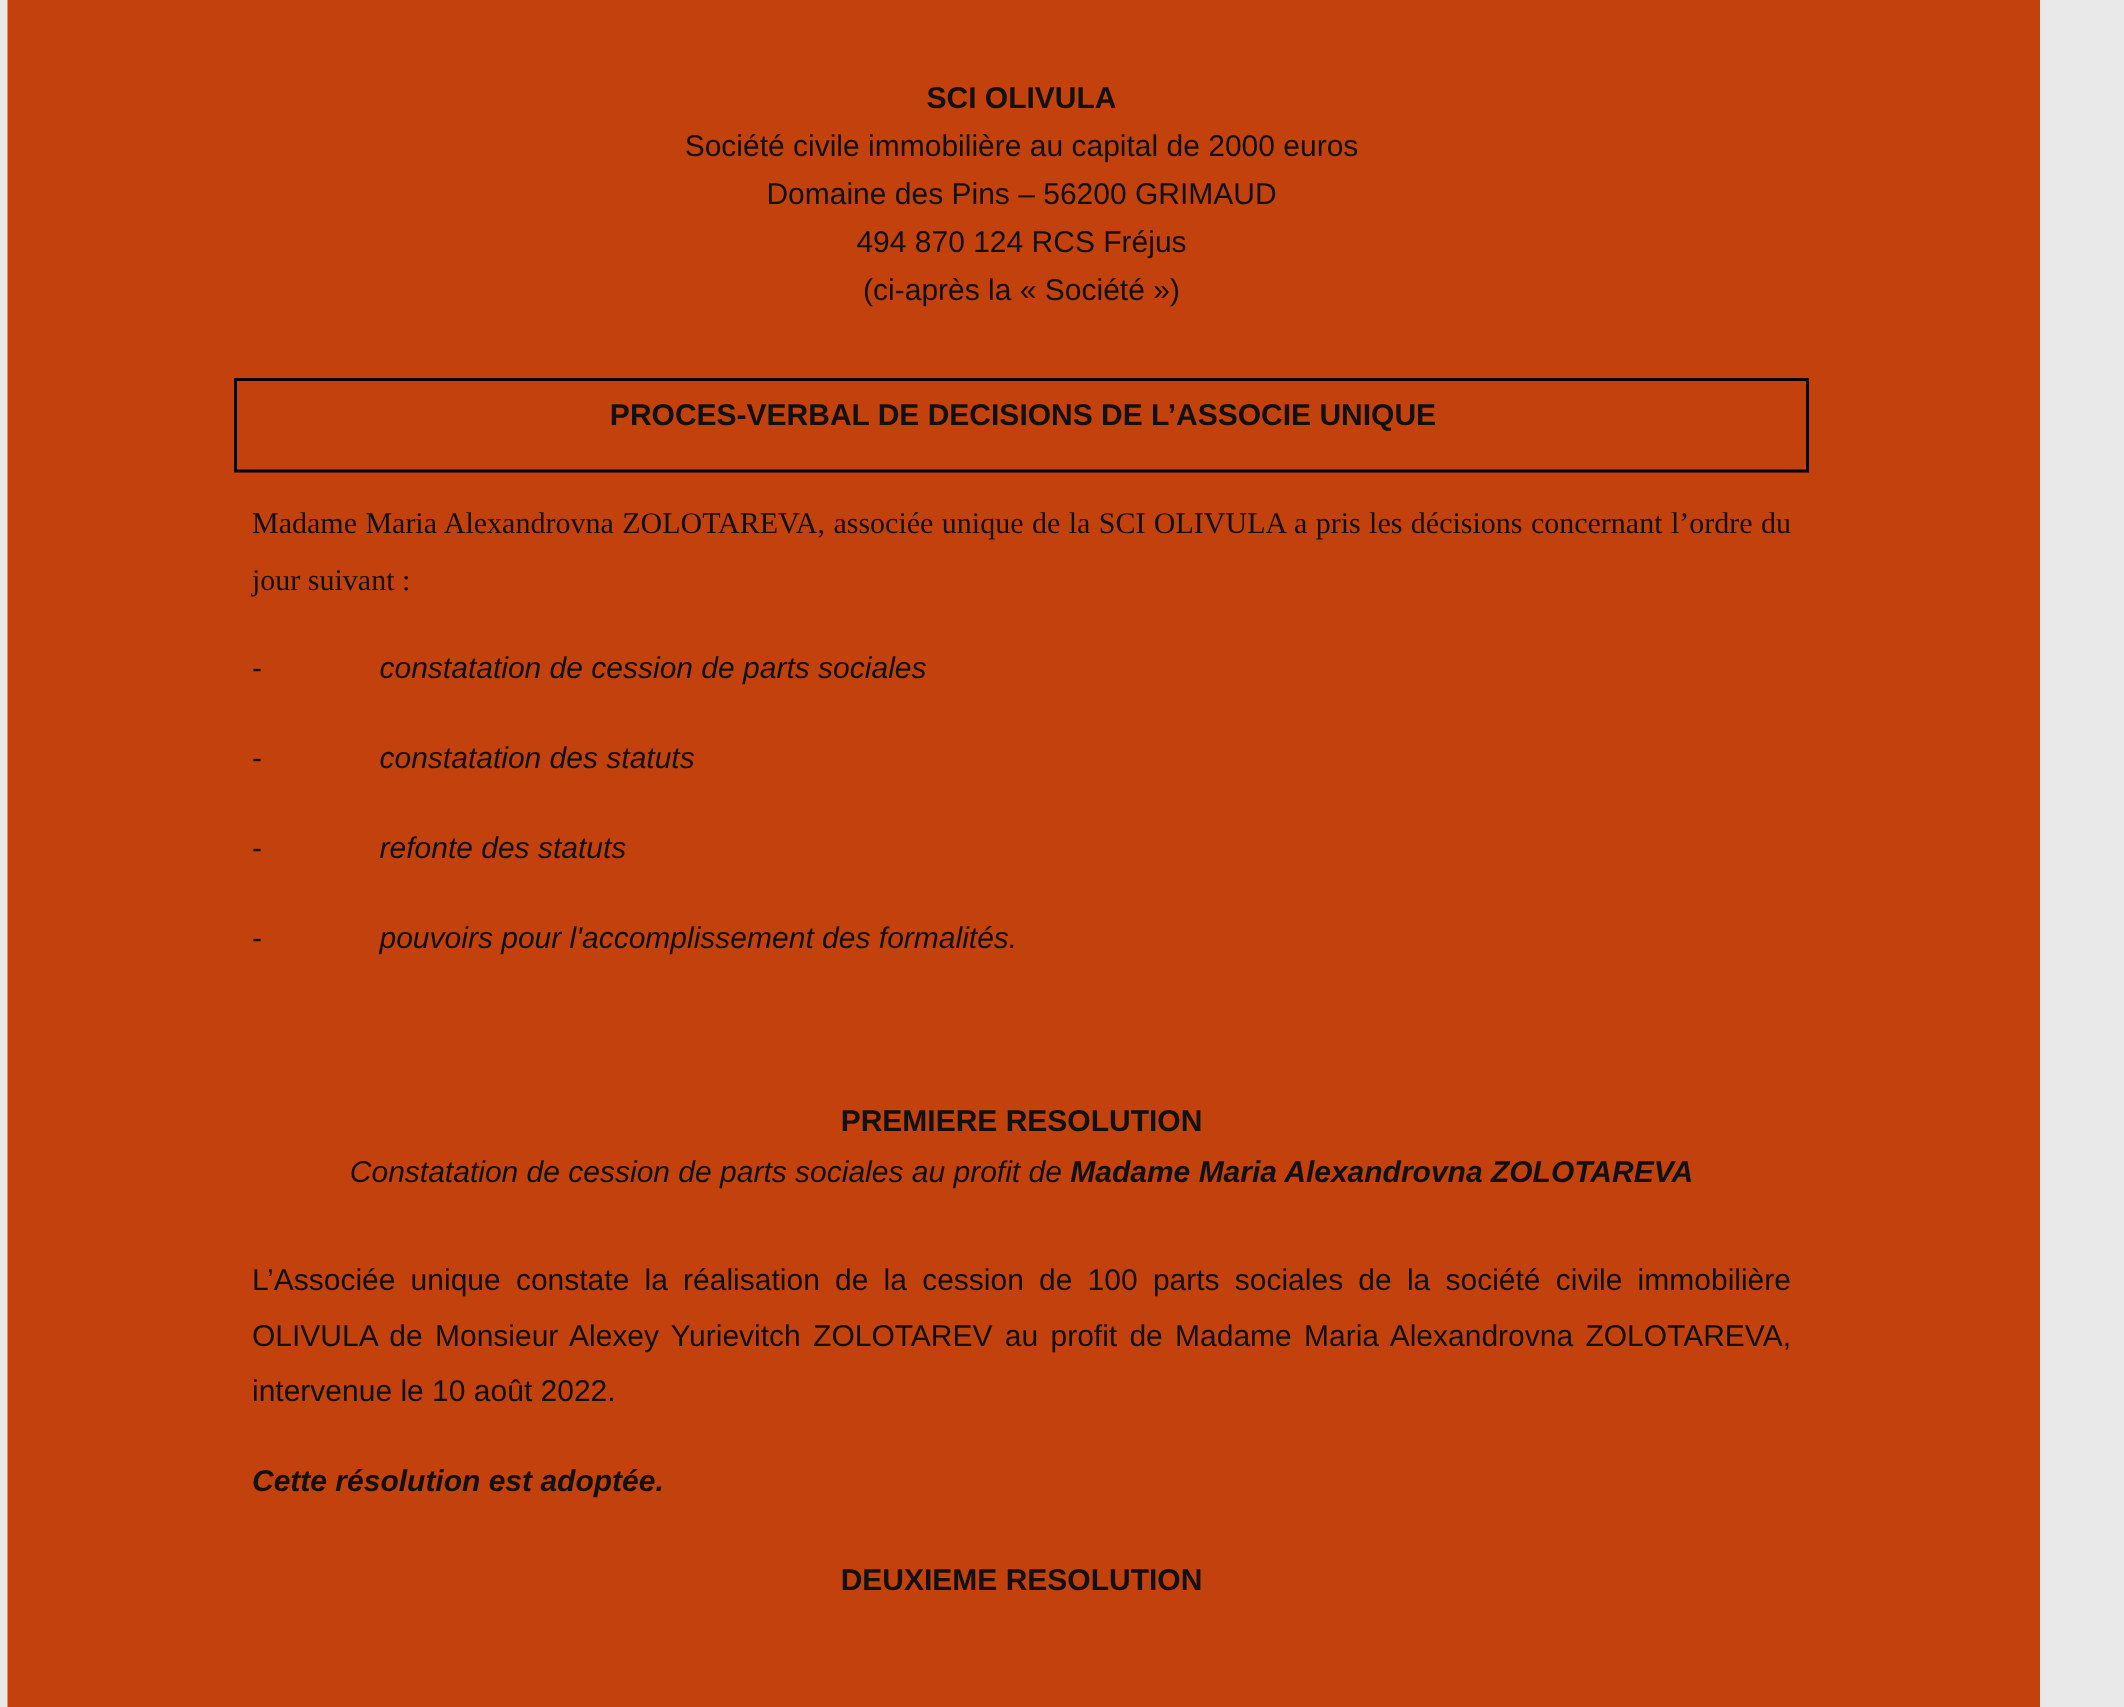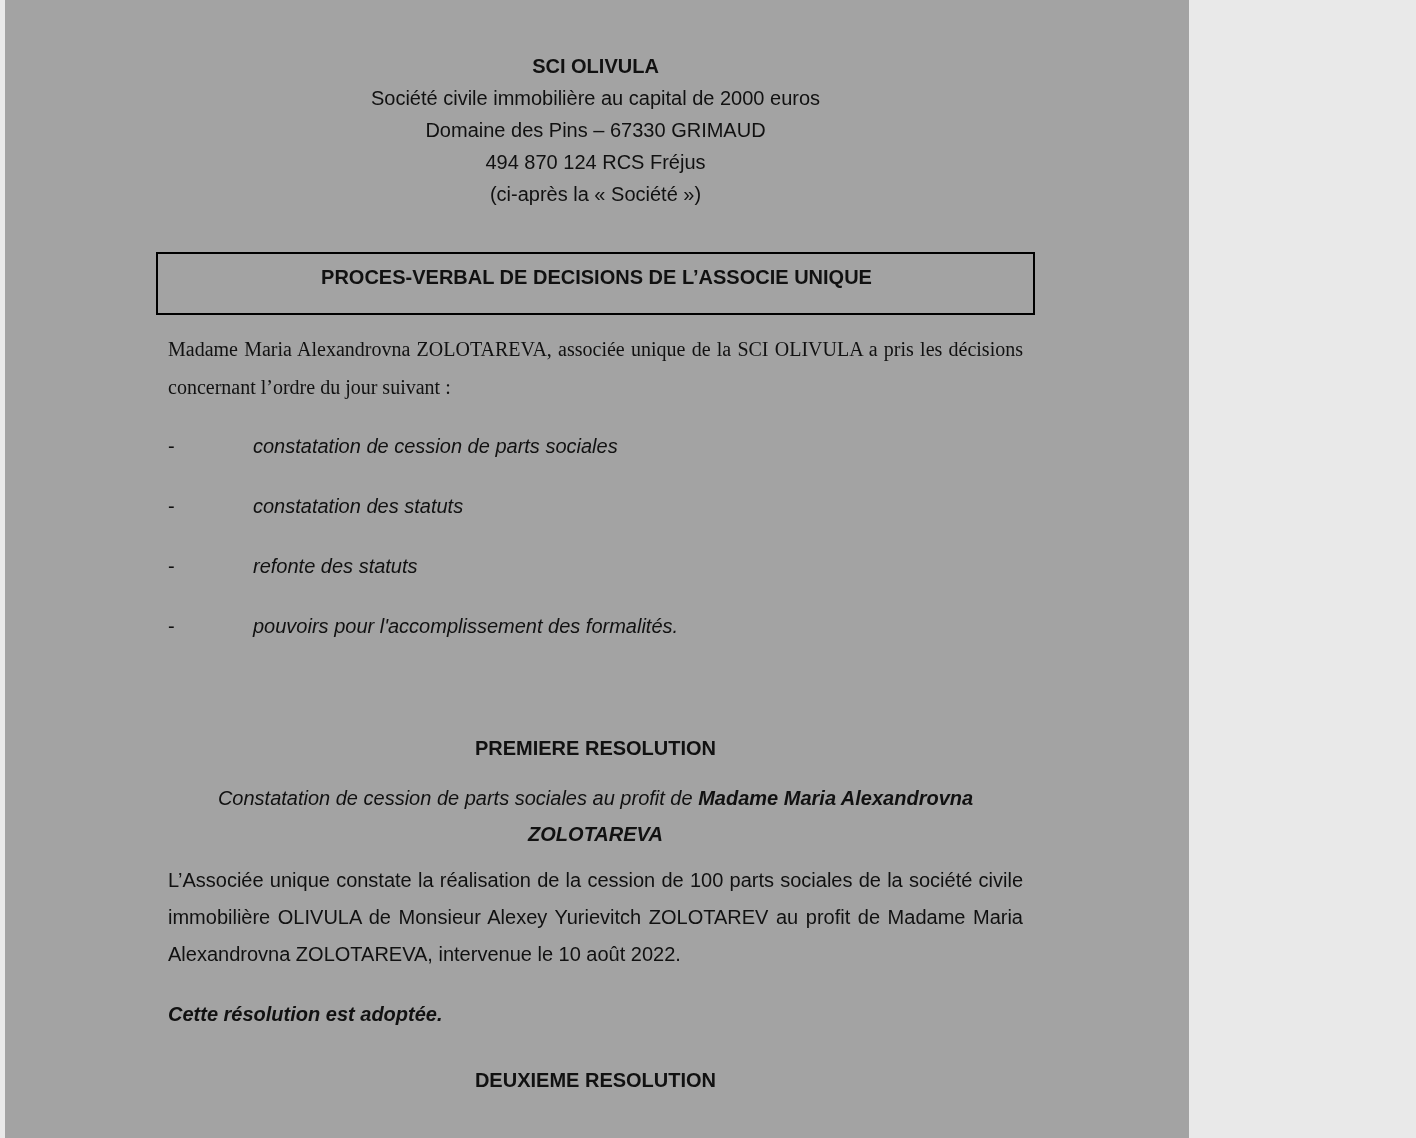--- a/index.html
+++ b/index.html
@@ -6,22 +6,22 @@
     margin: 0; padding: 0;
     width: 1416px; height: 1138px;
     overflow: hidden;
     background: #e9e9e9;
     font-family: "Liberation Sans", "DejaVu Sans", sans-serif;
     color: #111111;
   }
   .page {
     position: absolute;
     left: 5px; top: 0;
-    width: 1184px; height: 1138px;
-    background: #a3a3a3;
+    width: 1355px; height: 1138px;
+    background: #c2410c;
     overflow: hidden;
   }
   .content {
     margin-left: 163px;
     margin-right: 166px; 
     font-size: 20px;
   }
   p { margin: 0; padding: 0; }
   .center { text-align: center; }
   .bold { font-weight: bold; }
@@ -57,46 +57,46 @@
   .agenda-item .marker {
     flex: 0 0 85px;
   }
   .agenda-item .item-text { flex: 1; font-style: italic; }
 
   .res-heading {
     margin-top: 87px;
     line-height: 32px;
   }
   .res-subtitle {
-    margin-top: 16px;
+    margin-top: 0;
     line-height: 36px;
   }
   .res-body {
-    margin-top: 10px;
+    margin-top: 36px;
     line-height: 37px;
   }
   .adoption {
     margin-top: 23px;
     line-height: 37px;
   }
   .res-heading-2 {
     margin-top: 31px;
     line-height: 32px;
   }
 </style>
 </head>
 <body>
 
 <div class="page">
   <div class="content">
 
     <div class="header center">
       <p class="bold">SCI OLIVULA</p>
       <p>Société civile immobilière au capital de 2000 euros</p>
-      <p>Domaine des Pins – 67330 GRIMAUD</p>
+      <p>Domaine des Pins – 56200 GRIMAUD</p>
       <p>494 870 124 RCS Fréjus</p>
       <p>(ci-après la « Société »)</p>
     </div>
 
     <div class="title-box center">
       <p class="bold">PROCES-VERBAL DE DECISIONS DE L’ASSOCIE UNIQUE</p>
     </div>
 
     <p class="intro-para justify">Madame Maria Alexandrovna ZOLOTAREVA, associée unique de la SCI OLIVULA a pris les décisions concernant l’ordre du jour suivant :</p>
 

